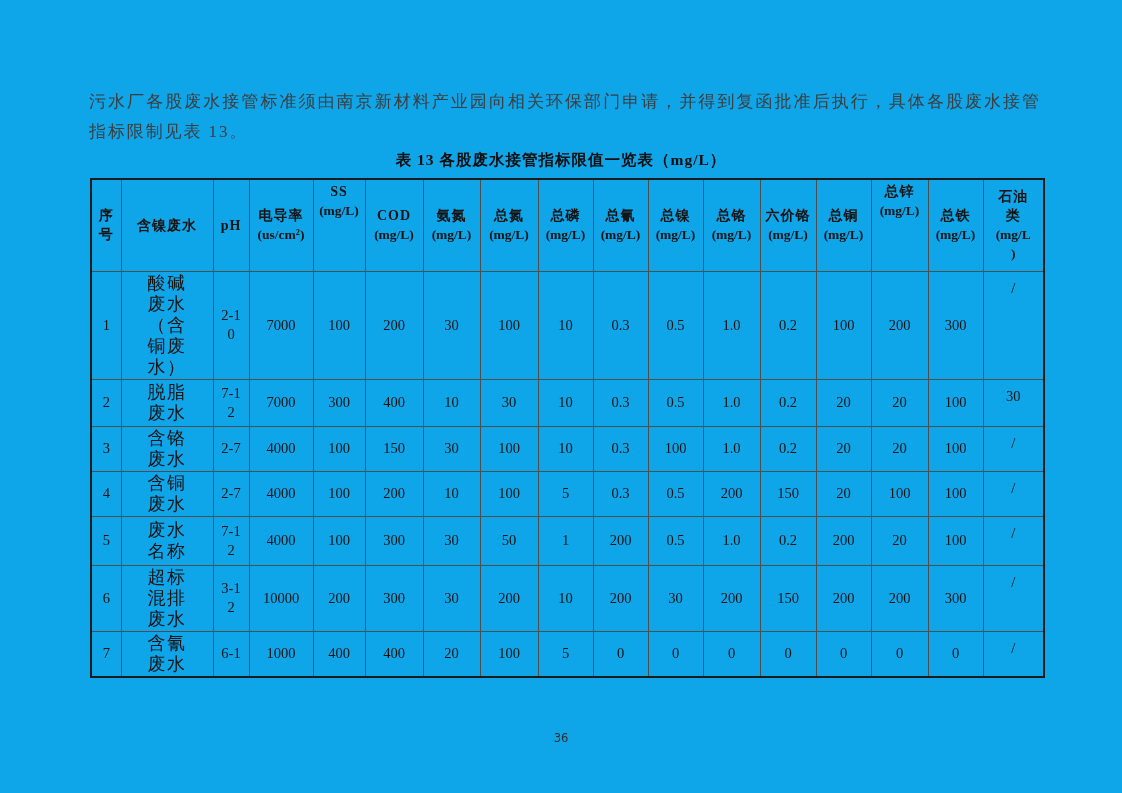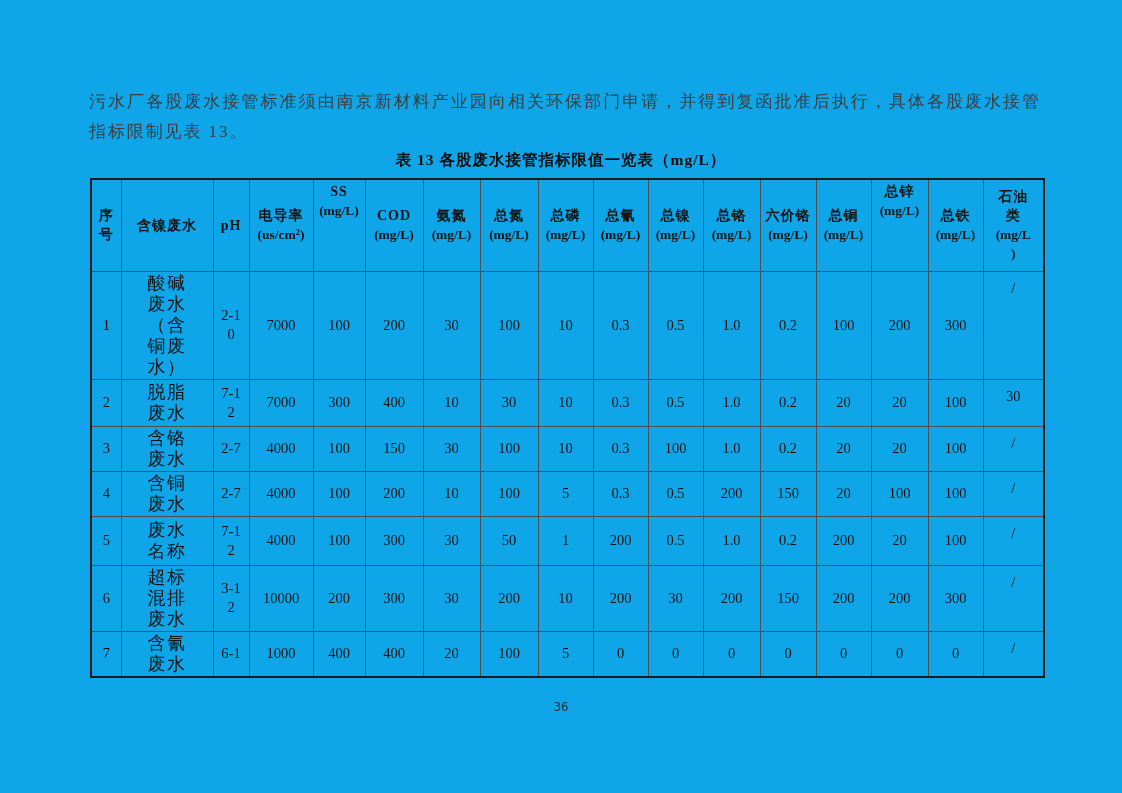--- a/index.html
+++ b/index.html
@@ -38,21 +38,21 @@
     overflow:hidden;
   }
   th { font-weight:bold; padding:2px 2px; }
   th .hl { font-size:14px; line-height:19px; letter-spacing:1px; white-space:pre-line; }
   th .hu { font-size:13.5px; line-height:19px; letter-spacing:0; white-space:pre-line; }
   th.v-top { vertical-align:top; padding-top:2px; }
   td.name { letter-spacing:1.5px; font-size:18px; line-height:21px; padding:1px 18px; }
   td.ph   { word-break:break-all; padding:0 5px; line-height:19px; }
   td.oil  { vertical-align:top; padding-top:8px; }
   .page-number {
-    position:absolute; left:0; top:700px; width:100%;
+    position:absolute; left:0; top:731px; width:100%;
     text-align:center;
     font-family:"DejaVu Sans","Liberation Sans",sans-serif;
     font-size:11.5px; color:#2e2e2e;
   }
 </style>
 </head>
 <body>
 
 <div class="page">
 

